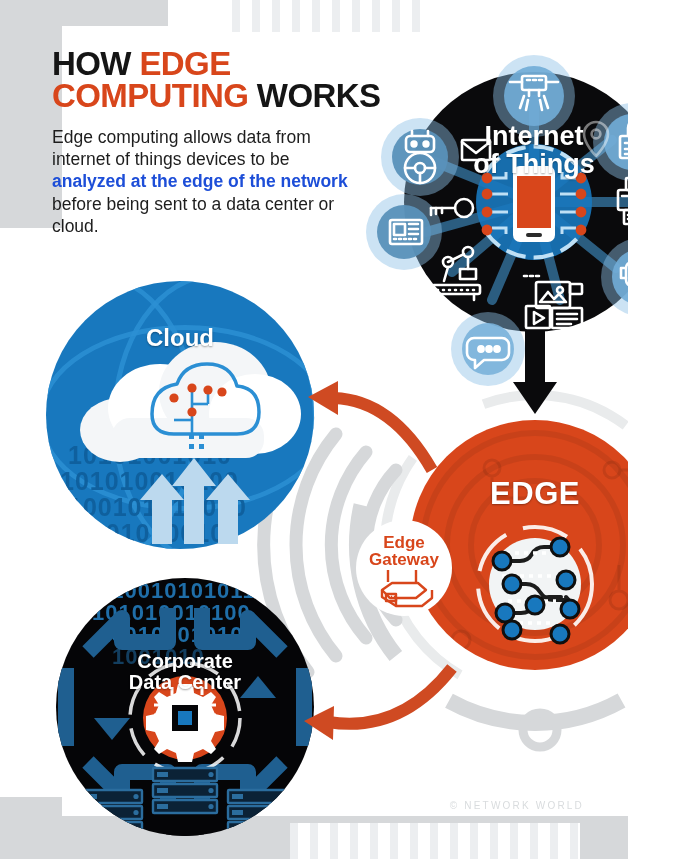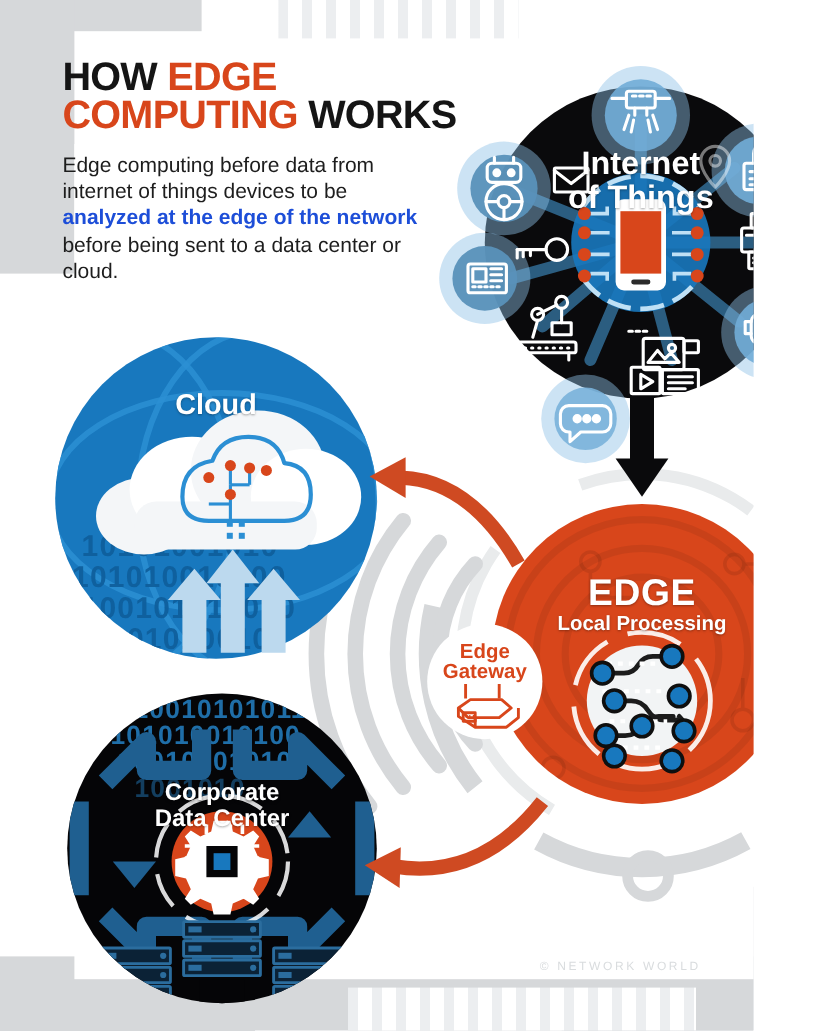--- a/index.html
+++ b/index.html
@@ -78,21 +78,21 @@
   <div class="bg-white-card"></div>
   <div class="stripes-top"></div>
   <div class="stripes-bot"></div>
 
   <div class="title">
     <span>HOW </span><span class="hl">EDGE</span><br>
     <span class="hl">COMPUTING</span><span> WORKS</span>
   </div>
 
   <div class="lede">
-    <span>Edge computing before data from internet of things devices to be </span><b>analyzed at the edge of the network</b><span> before being sent to a data center or cloud.</span>
+    <span>Edge computing allows data from internet of things devices to be </span><b>analyzed at the edge of the network</b><span> before being sent to a data center or cloud.</span>
   </div>
 
   <svg class="decor" viewBox="0 0 700 859">
 
     <circle cx="535" cy="545" r="178" fill="none" stroke="#d6d8da" stroke-width="16" stroke-dasharray="300 60 180 70 160 500" transform="rotate(-55 535 545)"></circle>
     <circle cx="535" cy="545" r="150" fill="none" stroke="#e9ebec" stroke-width="10" stroke-dasharray="250 90 150 600" transform="rotate(120 535 545)"></circle>
 
     <path d="M396 470 A 110 110 0 0 0 396 620" fill="none" stroke="#d6d8da" stroke-width="13" stroke-linecap="round"></path>
     <path d="M366 452 A 142 142 0 0 0 366 638" fill="none" stroke="#d6d8da" stroke-width="13" stroke-linecap="round"></path>
     <path d="M336 434 A 174 174 0 0 0 336 656" fill="none" stroke="#d6d8da" stroke-width="13" stroke-linecap="round"></path>
@@ -460,21 +460,20 @@
       <circle cx="505" cy="613" r="9"></circle>
       <circle cx="535" cy="605" r="9"></circle>
       <circle cx="570" cy="609" r="9"></circle>
       <circle cx="512" cy="630" r="9"></circle>
       <circle cx="560" cy="634" r="9"></circle>
     </g>
   </svg>
 
   <div class="node-label" id="edge-label">
     <div class="big">EDGE</div>
-    <div class="sm">Local Processing</div>
   </div>
 
   <div class="gateway"></div>
   <div class="gw-text">
     <span>Edge</span><br>
     <span>Gateway</span>
   </div>
   <svg class="decor" viewBox="0 0 700 859">
     <g stroke="#d8461b" fill="none" stroke-width="2.4" stroke-linejoin="round">
       <path d="M388 582 v-12 M416 582 v-12"></path>

